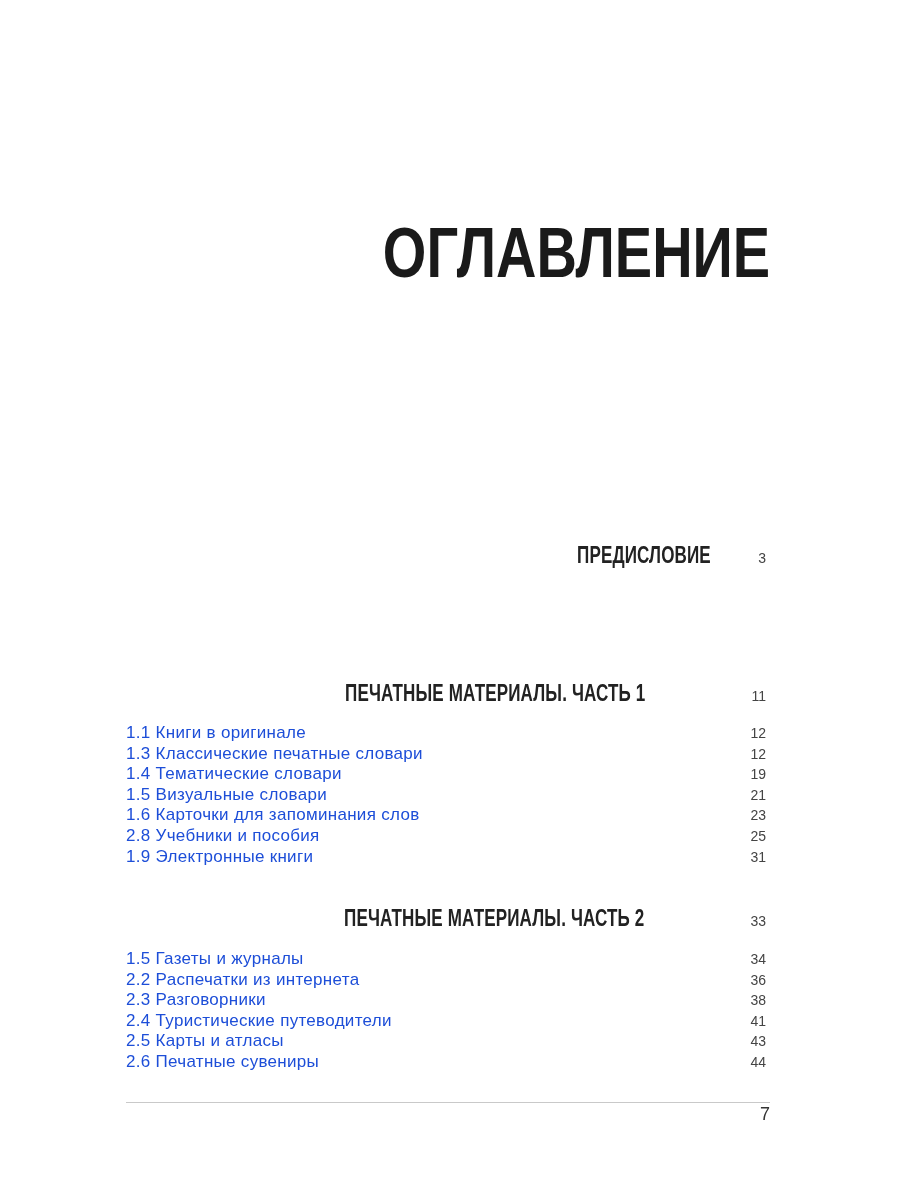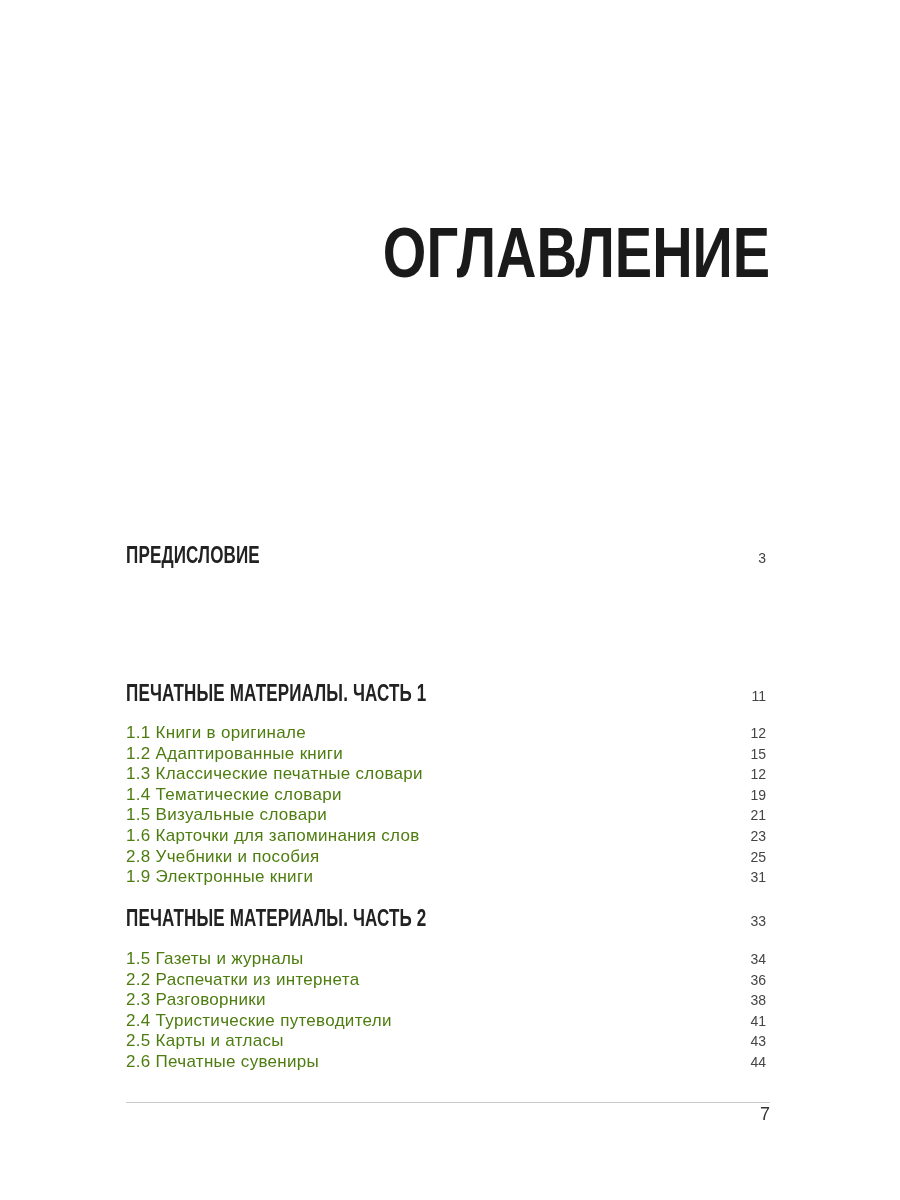--- a/index.html
+++ b/index.html
@@ -42,36 +42,36 @@
     white-space: nowrap;
     transform: scaleX(0.80);
     transform-origin: 100% 50%;
   }
   
   .toc-row {
     display: flex;
     justify-content: space-between;
     align-items: baseline;
   }
-  .header-row { height: 24px; }
+  .header-row { height: 24px; justify-content: flex-end; }
   .h-label {
     display: inline-block;
     font-size: 23px;
     line-height: 24px;
     font-weight: 700;
     color: #222222;
     letter-spacing: 0.2px;
     white-space: nowrap;
     transform: scaleX(0.74);
     transform-origin: 0 50%;
   }
   .i-label {
     font-size: 17px;
     line-height: 20px;
-    color: #4d7c0f;
+    color: #1d4ed8;
     letter-spacing: 0.3px;
     white-space: nowrap;
   }
   .num {
     font-size: 14px;
     line-height: 20px;
     color: #444444;
     padding-right: 4px;
   }
   .preface-block { top: 543px; }
@@ -113,24 +113,20 @@
 
     <div class="block sec1">
       <div class="toc-row header-row">
         <span class="h-label">ПЕЧАТНЫЕ МАТЕРИАЛЫ. ЧАСТЬ 1</span>
         <span class="num">11</span>
       </div>
       <div class="items">
         <div class="toc-row item-row">
           <span class="i-label">1.1 Книги в оригинале</span>
           <span class="num">12</span>
-        </div>
-        <div class="toc-row item-row">
-          <span class="i-label">1.2 Адаптированные книги</span>
-          <span class="num">15</span>
         </div>
         <div class="toc-row item-row">
           <span class="i-label">1.3 Классические печатные словари</span>
           <span class="num">12</span>
         </div>
         <div class="toc-row item-row">
           <span class="i-label">1.4 Тематические словари</span>
           <span class="num">19</span>
         </div>
         <div class="toc-row item-row">

